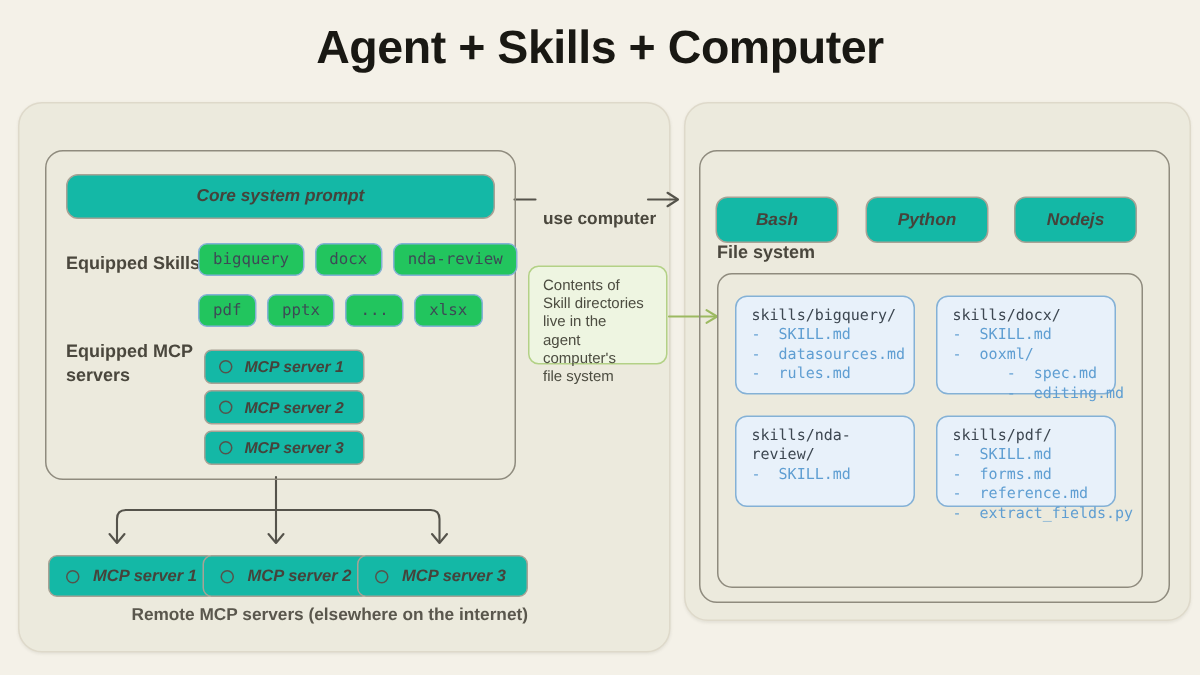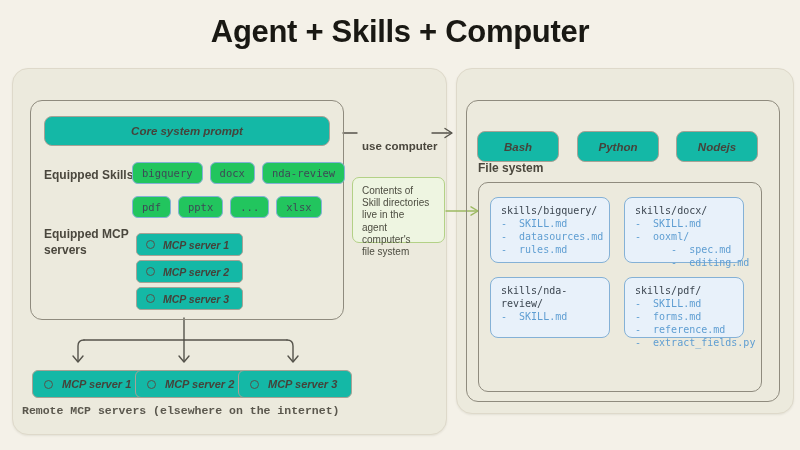--- a/index.html
+++ b/index.html
@@ -47,21 +47,21 @@
   }
   .remote-box{
     height:26px;border-radius:6px;justify-content:flex-start;
     padding-left:11px;font-size:11px;gap:9px;
   }
   .circle-ico{
     width:7px;height:7px;border:1.2px solid #55534b;border-radius:50%;
     display:inline-block;flex:none;
   }
   .caption{
-    font-size:11.5px;font-weight:700;color:#5a574d;text-align:left;font-family:Liberation Mono, monospace;
+    font-size:11.5px;font-weight:700;color:#5a574d;text-align:right;
   }
   .conn-label{font-size:11.5px;font-weight:600;color:#4a473d;}
 
   .green-note{
     background:#eef5e1;border:1.3px solid #b3d186;border-radius:7px;
     width:93px;height:66px;box-sizing:border-box;padding:7px 9px;
     font-size:10px;font-weight:400;color:#4c4c40;line-height:1.22;
     white-space:pre-line;
   }
 

